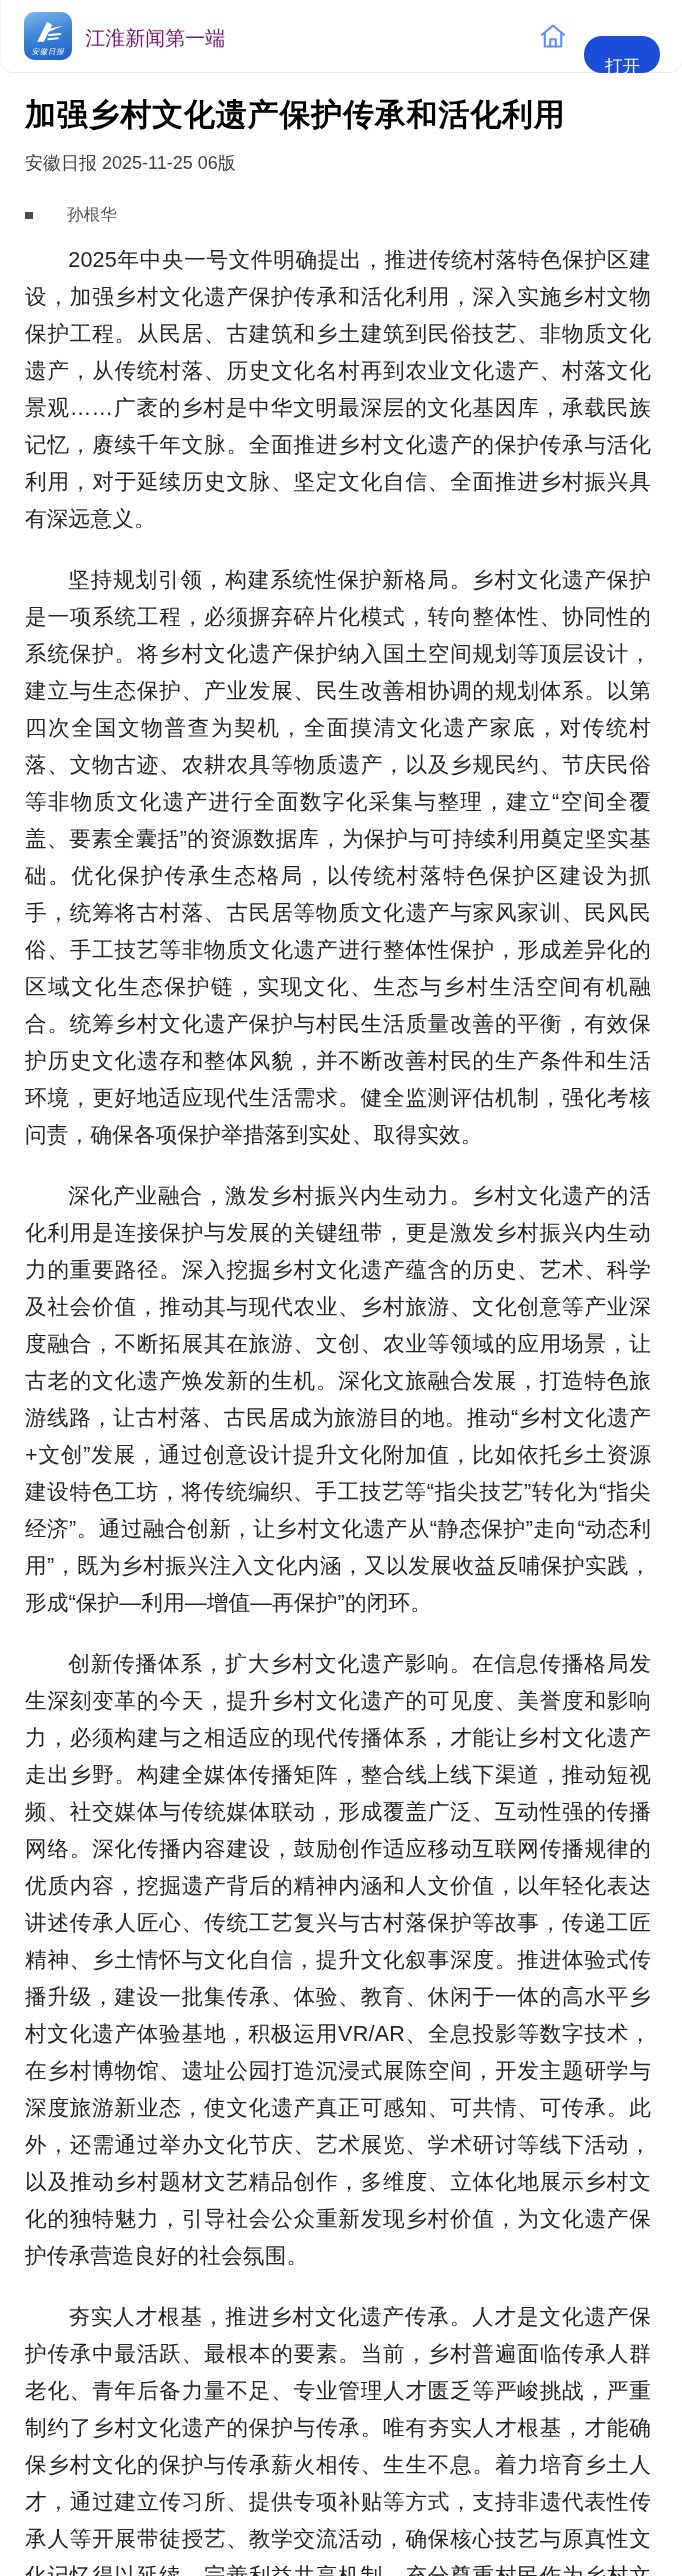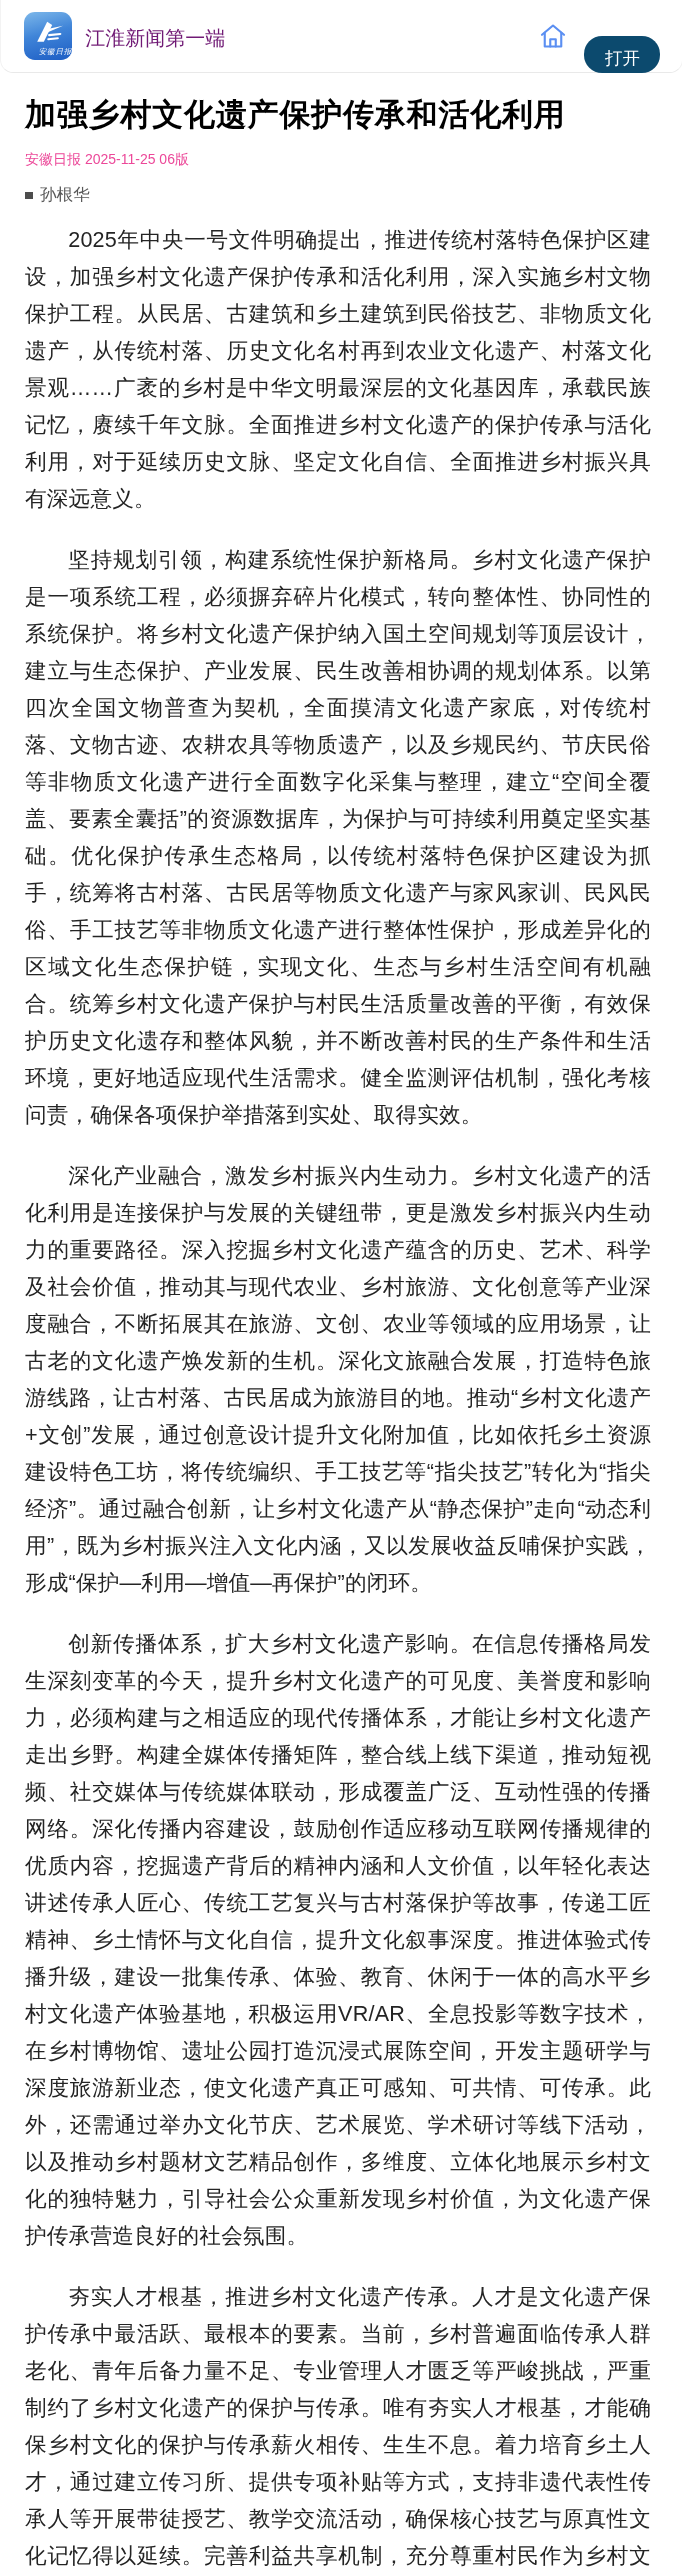--- a/index.html
+++ b/index.html
@@ -31,21 +31,21 @@
     position: relative;
     overflow: hidden;
     flex-shrink: 0;
   }
   .app-icon svg { position: absolute; top: 3.3px; left: 4.2px; }
   .app-icon-text {
     position: absolute;
     bottom: 3.3px;
     left: 0;
     width: 100%;
-    text-align: right;
+    text-align: center;
     font-size: 7.5px;
     color: #ffffff;
     font-family: "Liberation Serif", "DejaVu Serif", serif;
     font-style: italic;
     white-space: nowrap;
     letter-spacing: 0.8px;
   }
   .app-info { margin-left: 13.3px; flex: 1; min-width: 0; }
   .app-name {
     font-size: 19px;
@@ -65,53 +65,54 @@
     width: 33px;
     height: 33px;
     display: flex;
     align-items: center;
     justify-content: center;
     cursor: pointer;
   }
   .open-btn {
     min-width: 76px;
     height: 37px;
-    padding: 4px 20px;
+    padding: 12px 20px;
     border: none;
     border-radius: 18px;
-    background: #0c4a6e;
+    background: #1d4ed8;
     color: #ffffff;
     font-size: 17.4px;
     font-family: inherit;
     cursor: pointer;
     line-height: 37px;
     text-align: center;
     margin-top: 37px;
   }
   
   .article { padding: 21.6px 25px 50px; }
   .article-title {
     font-size: 31px;
     font-weight: 700;
     color: #000000;
     line-height: 1.3;
     letter-spacing: 0.8px;
     margin-bottom: 16.6px;
   }
   .article-source {
-    font-size: 14px;
-    color: #ec4899;
-    margin-bottom: 15px;
+    font-size: 18px;
+    color: #404040;
+    margin-bottom: 29px;
   }
   .article-author {
     display: flex;
     align-items: center;
     font-size: 16.6px;
     color: #595959;
     margin-bottom: 15px;
+    gap: 27px;
   }
   .author-bullet {
     display: inline-block;
     width: 7.5px;
     height: 7.5px;
     background: #4d4d4d;
     margin-right: 7.5px;
     flex-shrink: 0;
   }
   .body-para {

